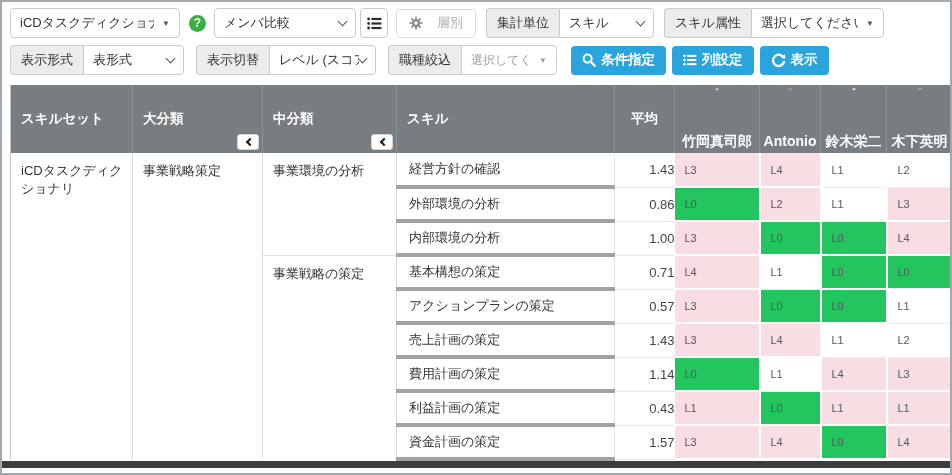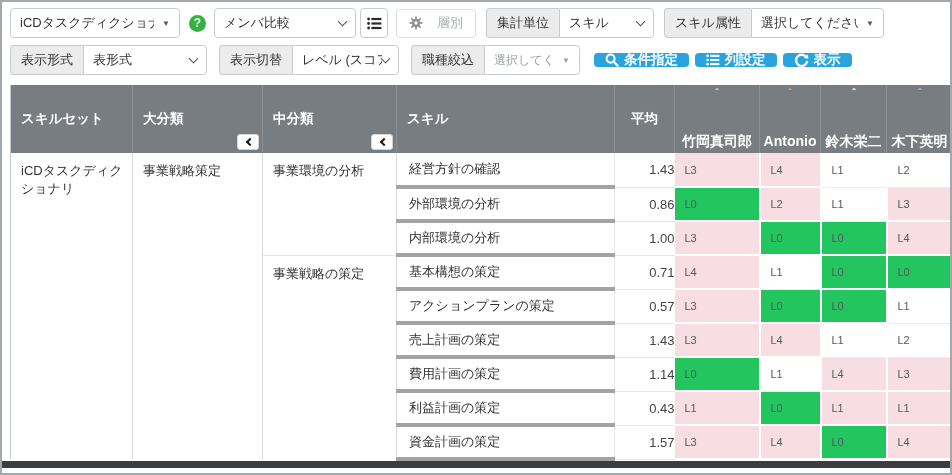--- a/index.html
+++ b/index.html
@@ -31,21 +31,21 @@
 
   .btn-light { height:29px; border:1px solid #dcdfe1; border-radius:4px; background:#fff;
                color:#a9aeb3; font-size:13px; display:flex; align-items:center; gap:14px;
                padding:0 12px; margin-left:8px; cursor:default; }
 
   .ig { display:flex;justify-content:center; }
   .ig-label { height:30px; display:flex; align-items:center; padding:0 10px; font-size:13px; color:#333;
               background:#ececec; border:1px solid #c9ccce; border-right:0; border-radius:4px 0 0 4px; }
   .ig .sel { border-radius:0 4px 4px 0; }
 
-  .btn-blue { height:14px; border:none; border-radius:4px; background:#29a4dc; color:#fff;
+  .btn-blue { height:29px; border:none; border-radius:4px; background:#29a4dc; color:#fff;
               font-size:13.5px; font-weight:bold; display:flex; align-items:center; gap:5px;
               padding:0 11px; cursor:pointer; font-family:inherit; }
 
   .ml10{margin-left:10px}.ml12{margin-left:12px}.ml14{margin-left:14px}.ml6{margin-left:6px}
 
   
   table.grid { border-collapse:collapse; table-layout:fixed; width:942px; margin:10px 0 0 8px;
                border-left:1px solid #c3c7ca; }
   thead th { background:#787d82; color:#fff; font-size:13.5px; font-weight:bold; text-align:left;
              height:68px; border-right:1px solid #8d9296; position:relative; padding-left:10px;
@@ -133,21 +133,21 @@
         <div class="sel" style="width:133px">
           <span class="txt">選択してください</span>
           <span class="caret">▼</span>
         </div>
       </div>
     </div>
 
     <div class="tb-row r2">
       <div class="ig">
         <span class="ig-label">表示形式</span>
-        <div class="sel" style="width:124px">
+        <div class="sel" style="width:101px">
           <span class="txt">表形式</span>
           <span class="chev"></span>
         </div>
       </div>
       <div class="ig ml12">
         <span class="ig-label">表示切替</span>
         <div class="sel" style="width:107px">
           <span class="txt">レベル (スコア)</span>
           <span class="chev"></span>
         </div>

